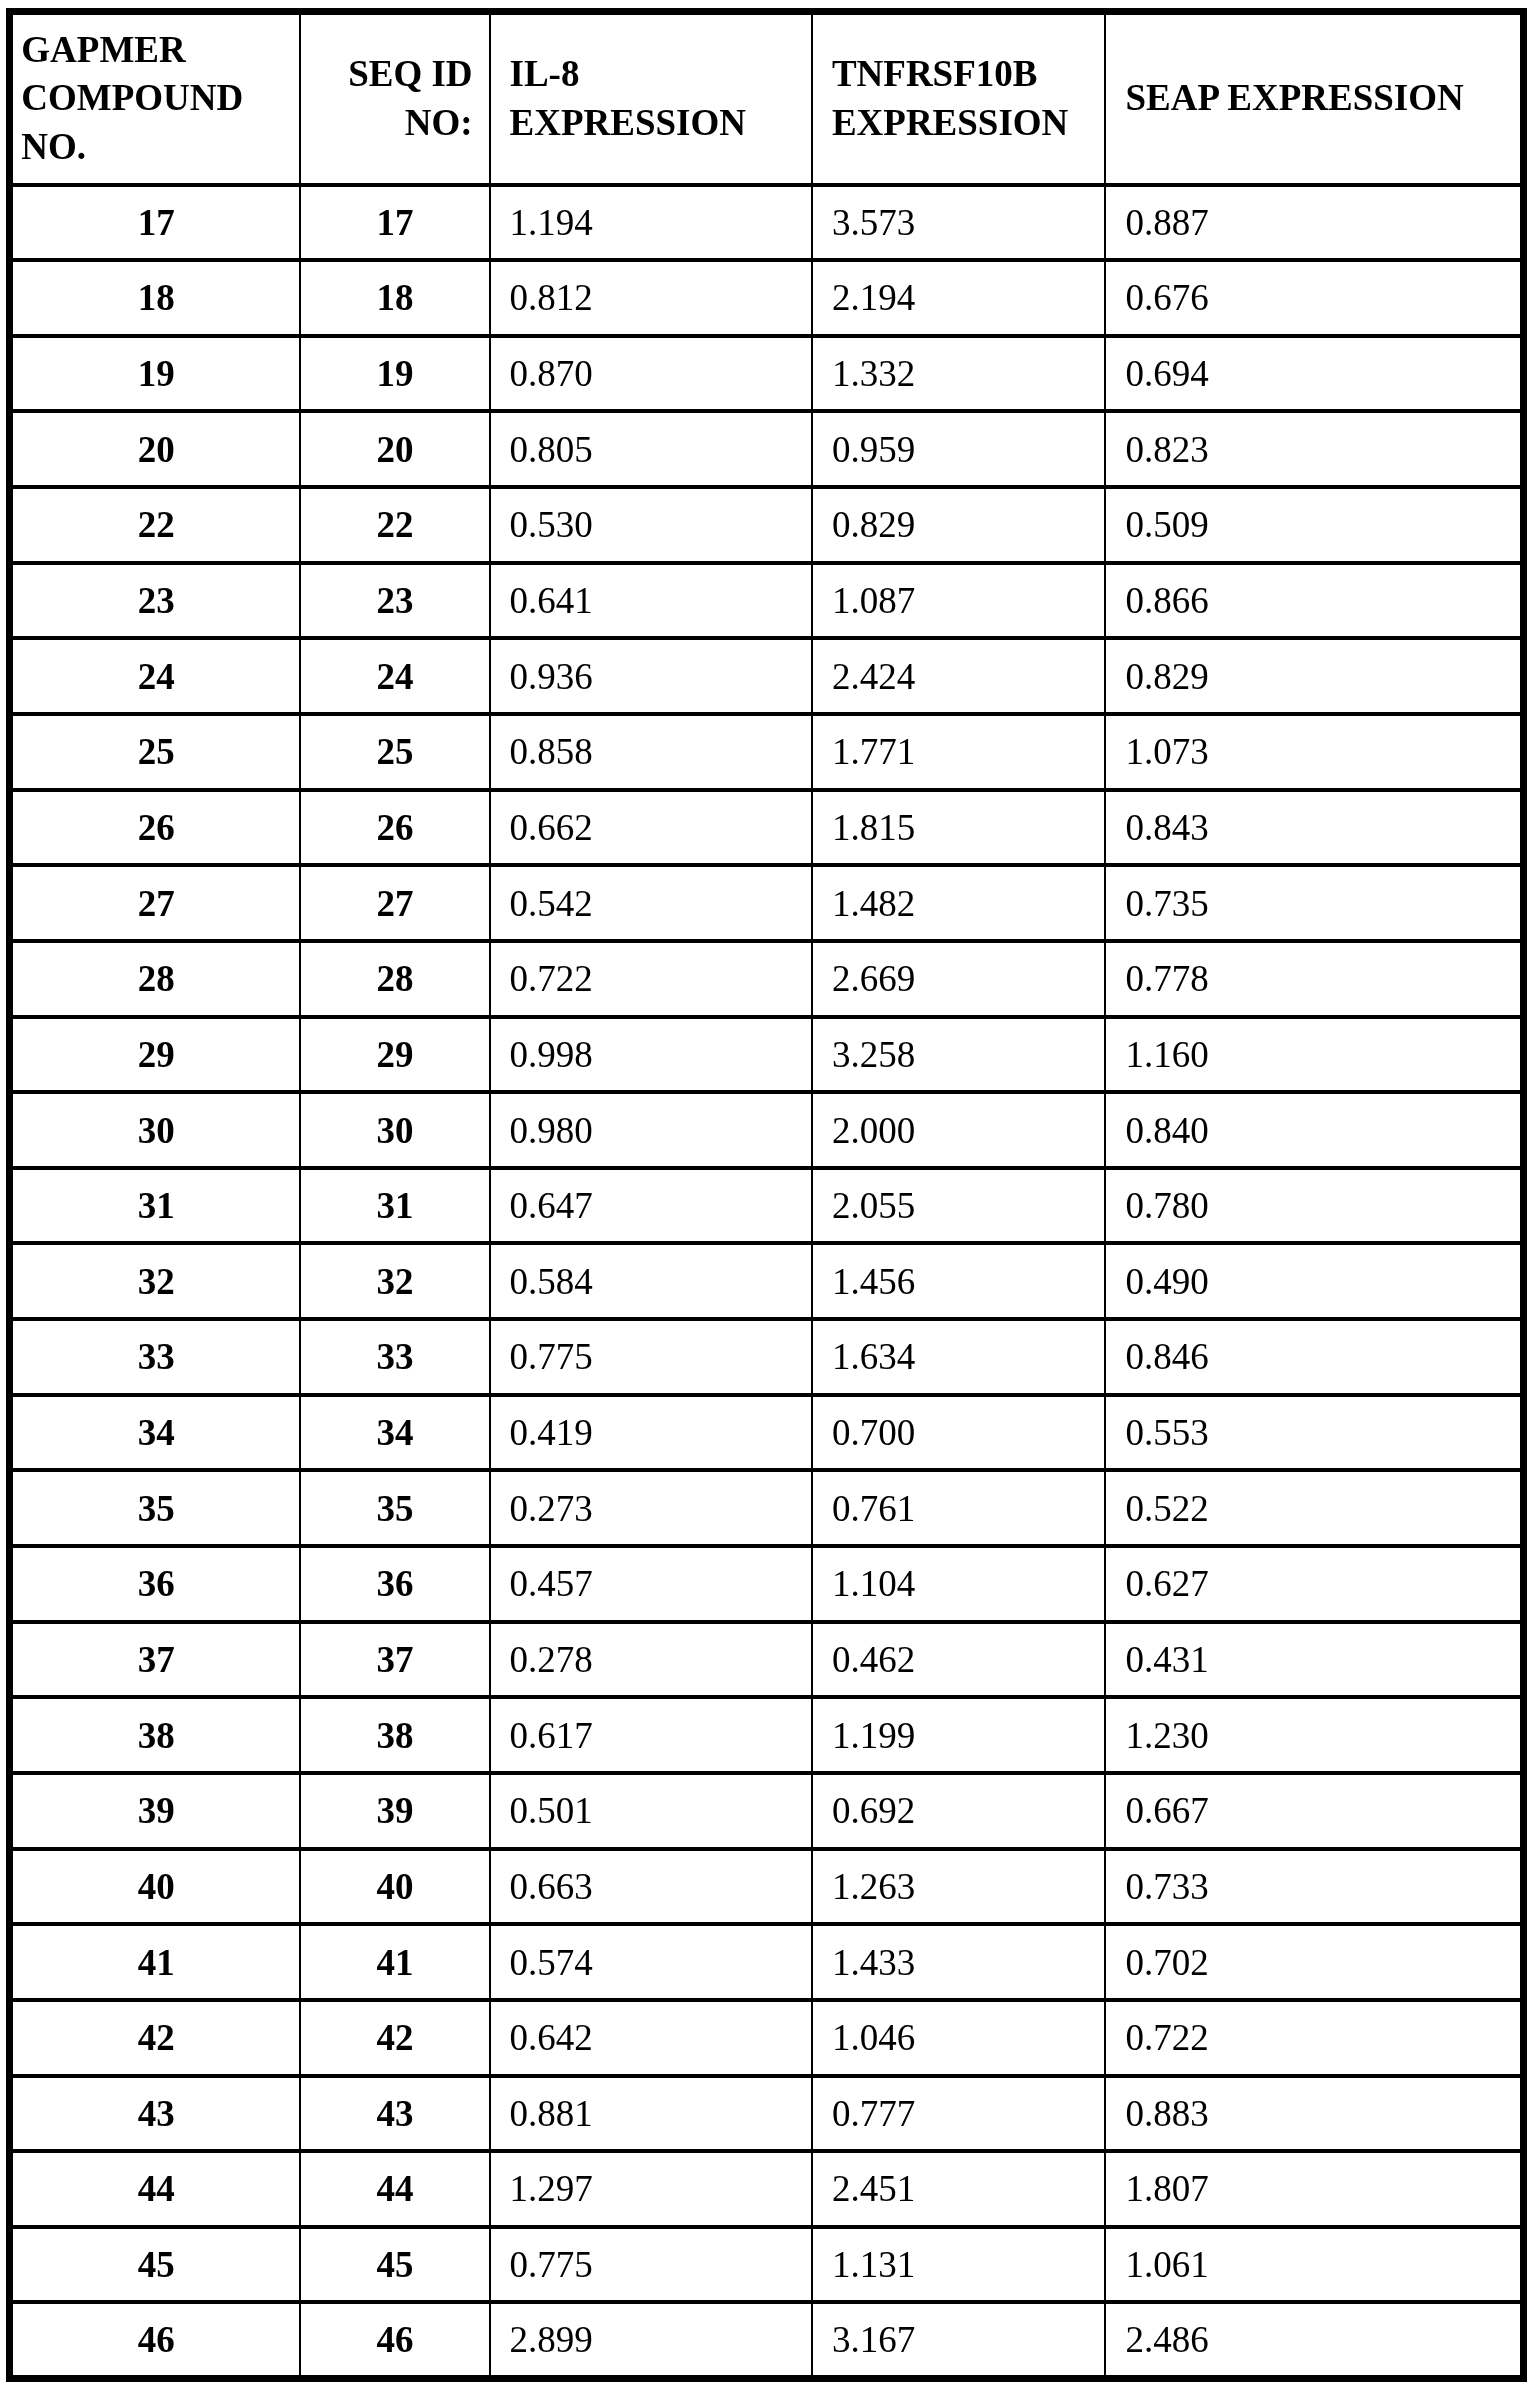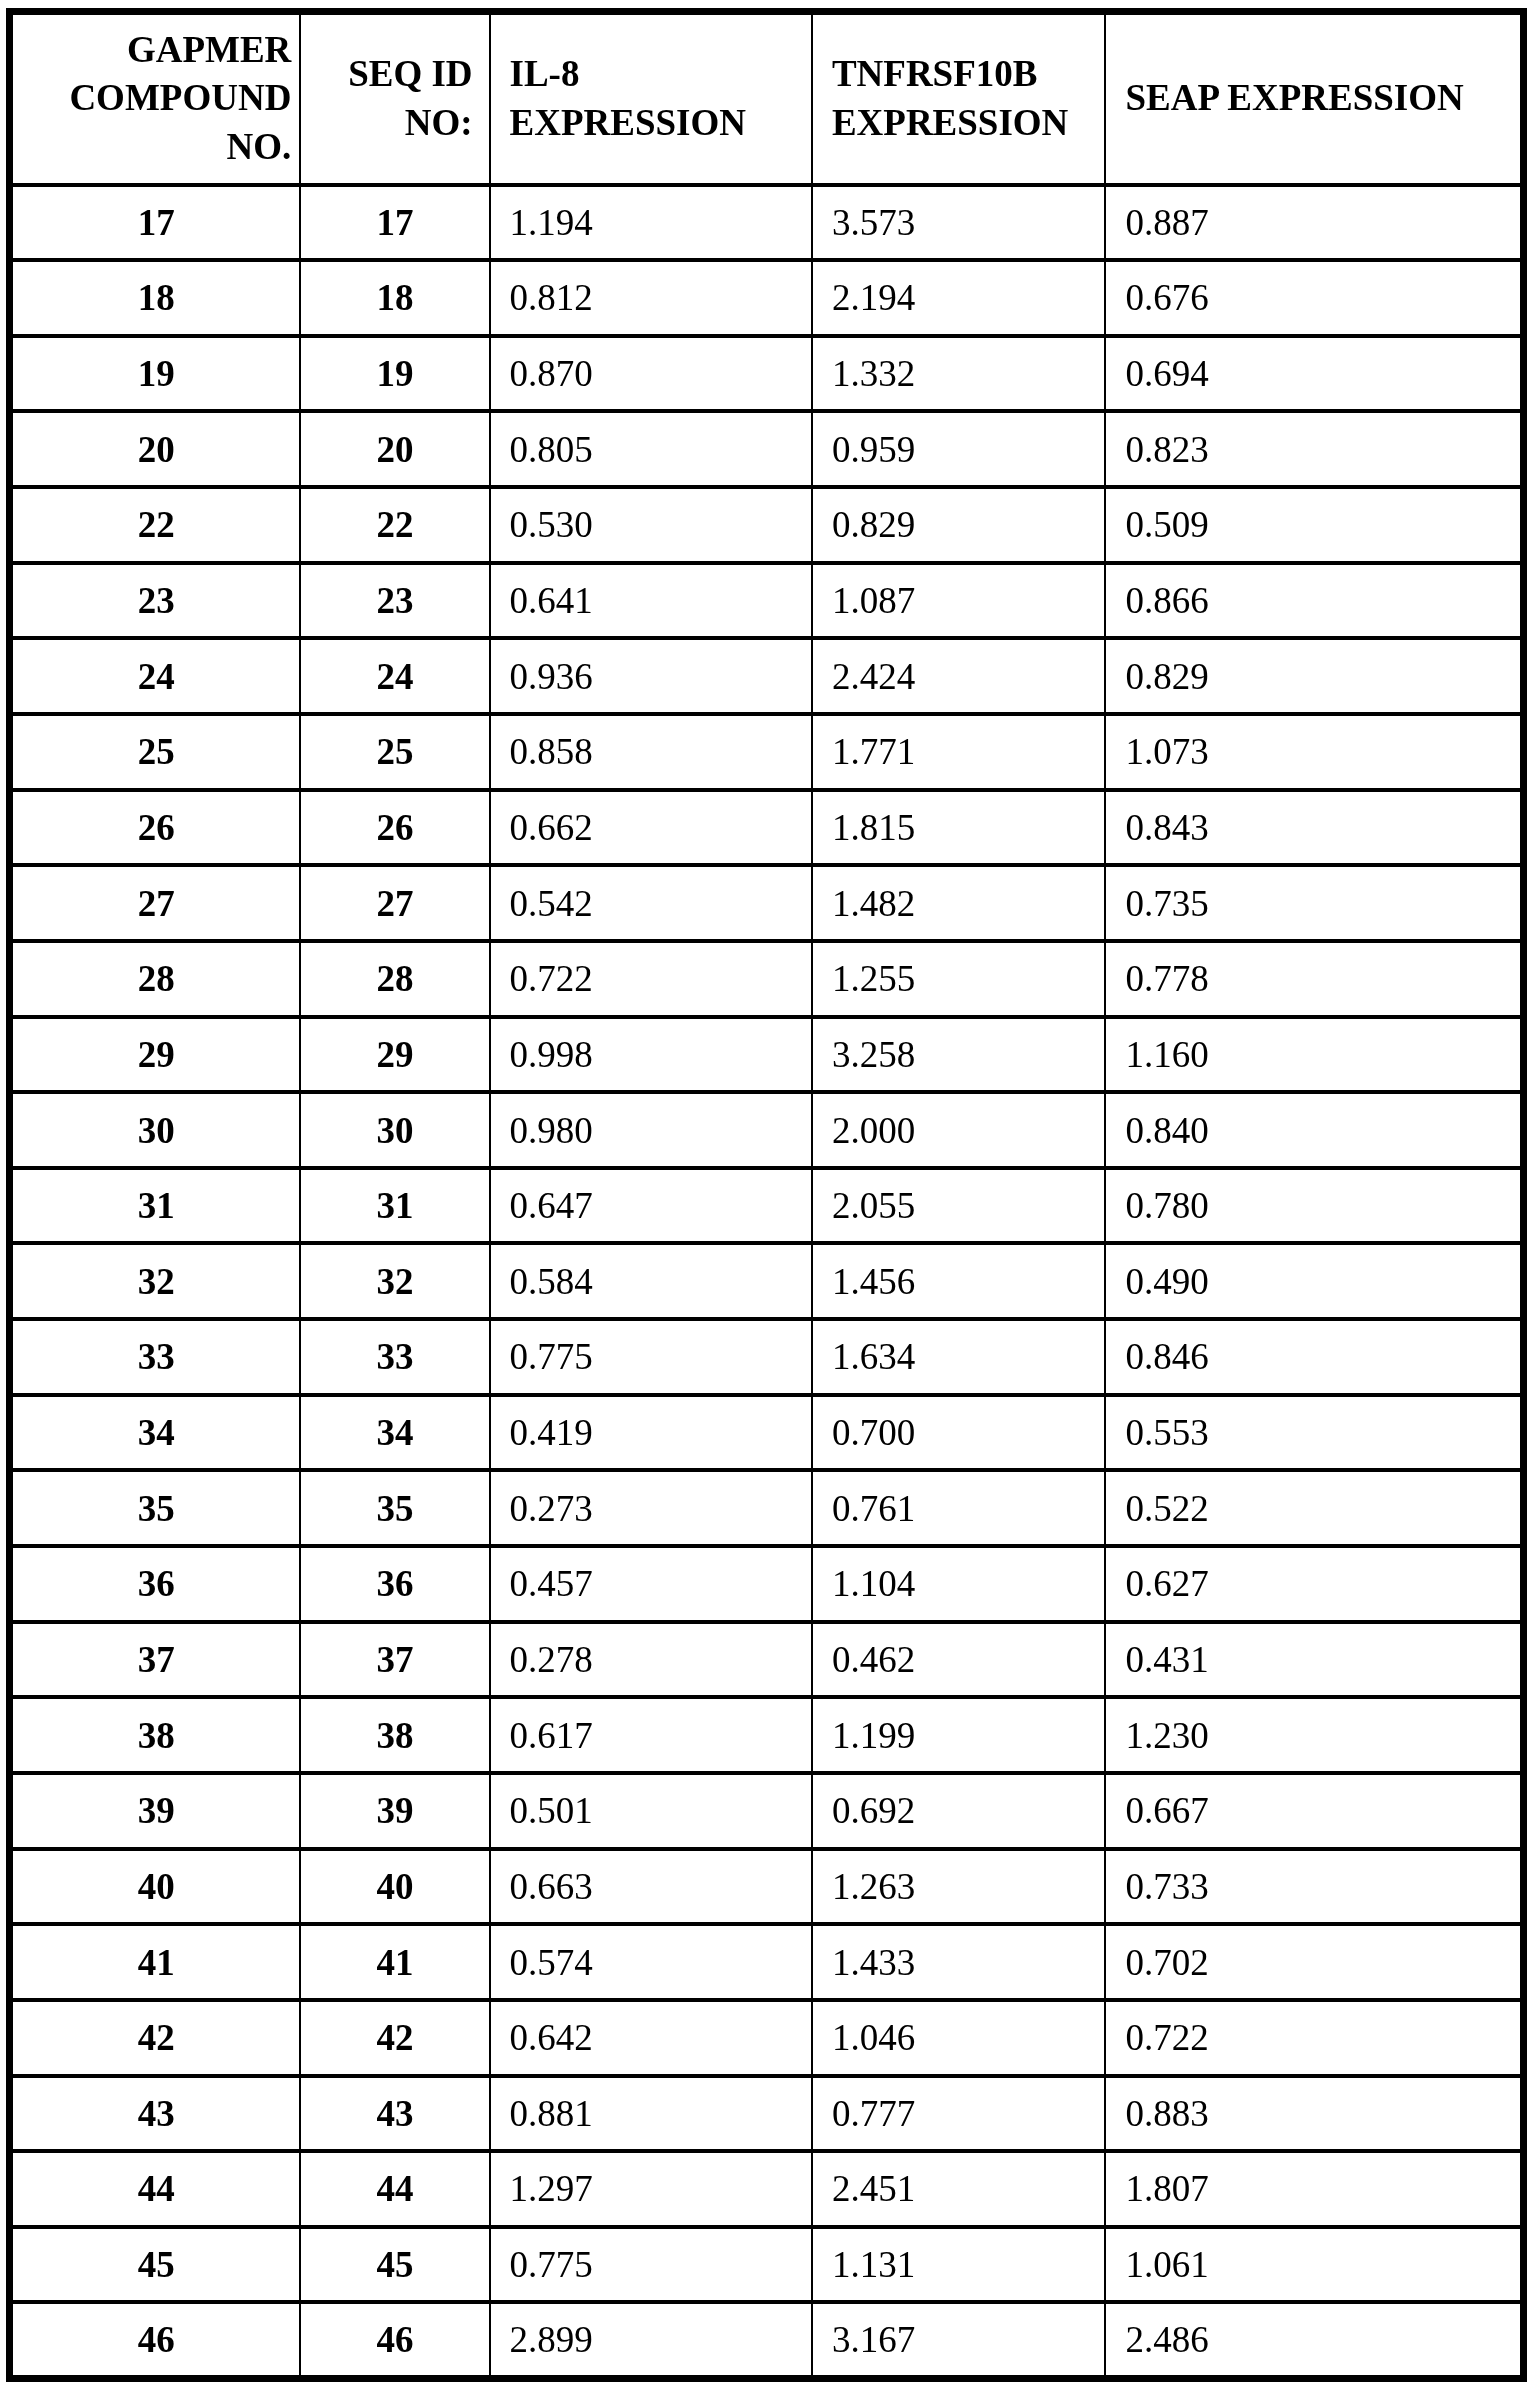--- a/index.html
+++ b/index.html
@@ -31,21 +31,21 @@
     font-size: 37px;
     overflow: hidden;
   }
   .expr-table thead tr { height: 173px; }
   .expr-table tbody tr { height: 73px; margin-top: 28px; }
   .expr-table th {
     font-weight: bold;
     line-height: 1.32;
   }
   
-  .h-center { text-align: right; padding: 0 8px; }
+  .h-center { text-align: left; padding: 0 8px; }
   .h-right  { text-align: right;  padding: 0 16px 0 8px; }
   .h-left   { text-align: left;   padding: 0 8px 0 19px; }
   td.c-bold {
     font-weight: bold;
     text-align: center;
     padding: 0 8px;
   }
   td.c-val {
     font-weight: normal;
     text-align: left;
@@ -140,21 +140,21 @@
         <td class="c-bold">27</td>
         <td class="c-bold">27</td>
         <td class="c-val">0.542</td>
         <td class="c-val">1.482</td>
         <td class="c-val">0.735</td>
       </tr>
       <tr>
         <td class="c-bold">28</td>
         <td class="c-bold">28</td>
         <td class="c-val">0.722</td>
-        <td class="c-val">1.255</td>
+        <td class="c-val">2.669</td>
         <td class="c-val">0.778</td>
       </tr>
       <tr>
         <td class="c-bold">29</td>
         <td class="c-bold">29</td>
         <td class="c-val">0.998</td>
         <td class="c-val">3.258</td>
         <td class="c-val">1.160</td>
       </tr>
       <tr>

